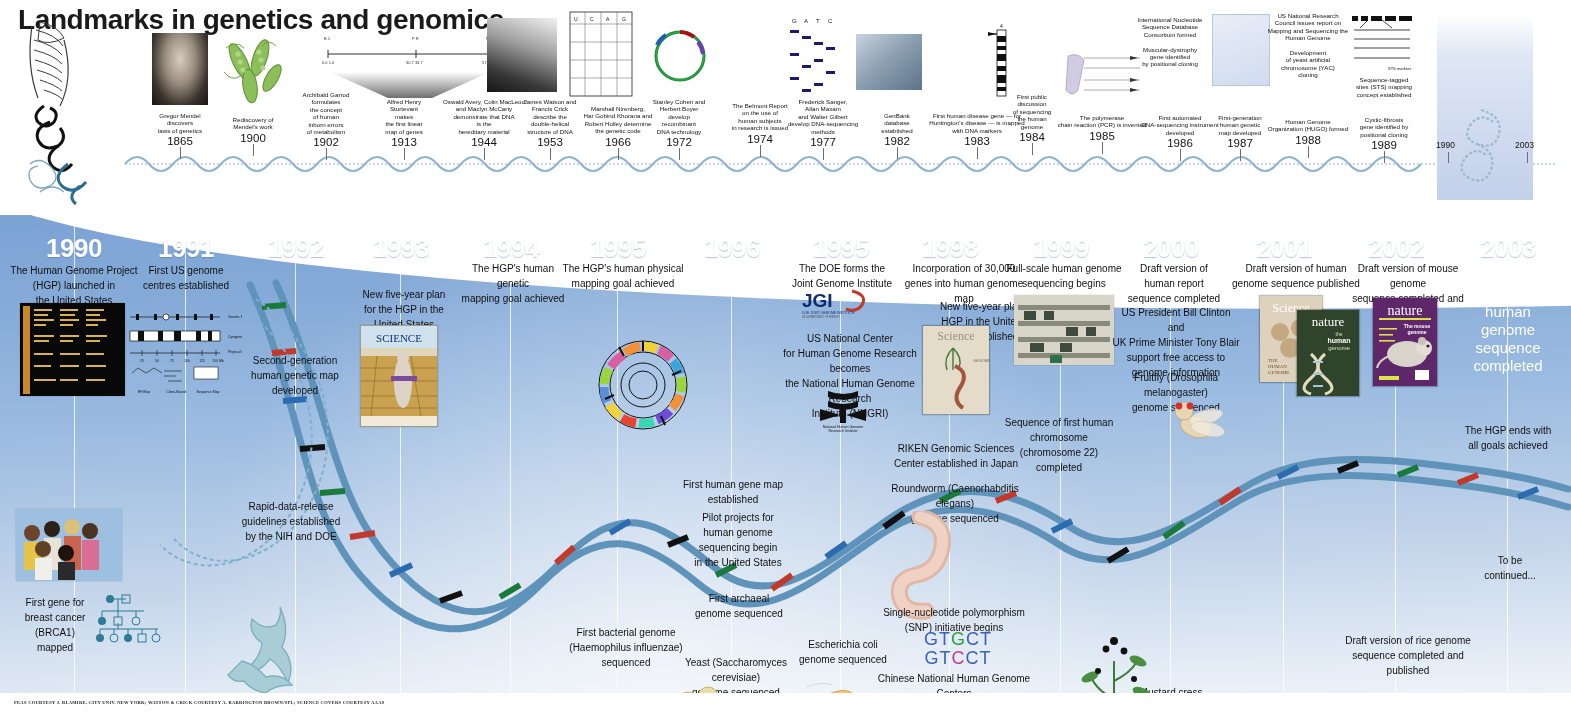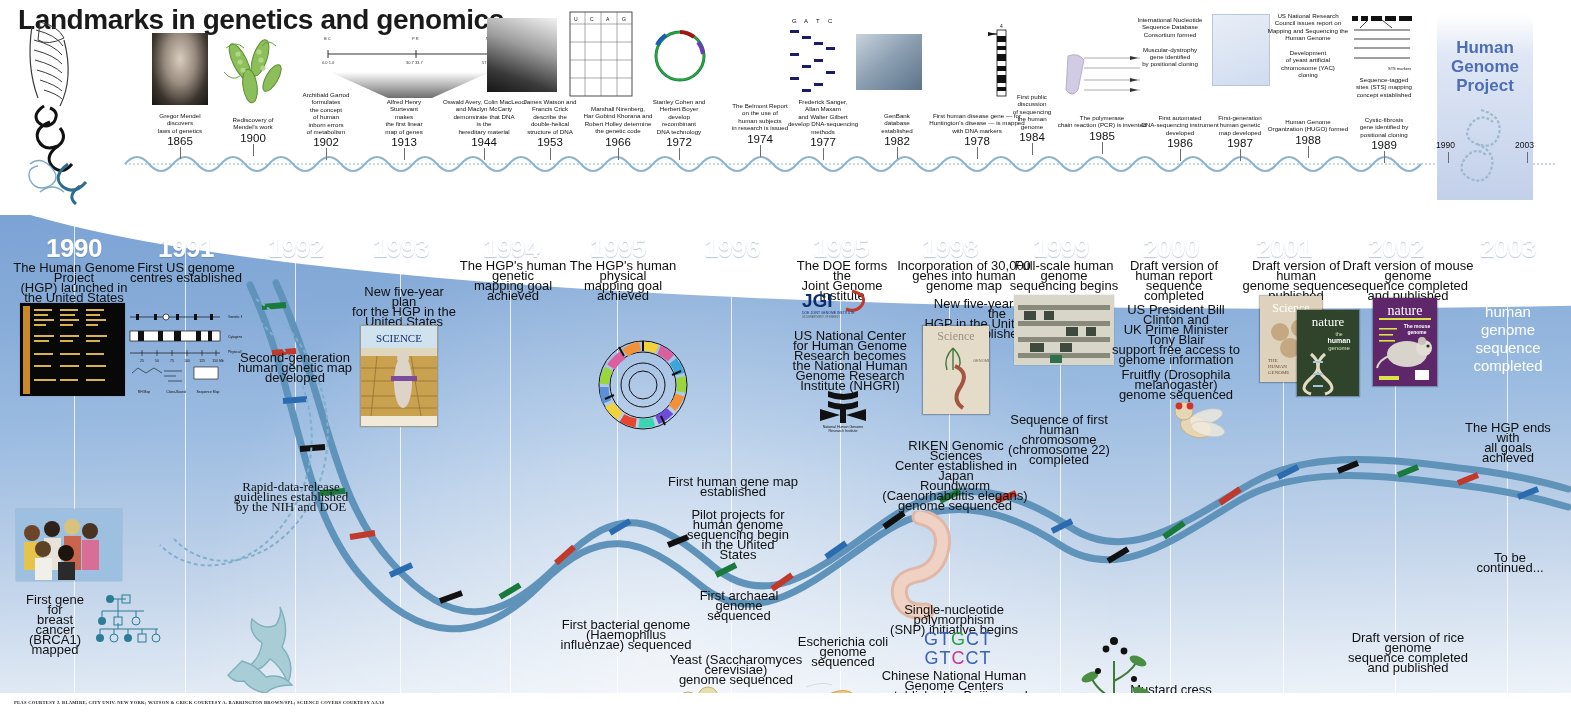--- a/index.html
+++ b/index.html
@@ -47,21 +47,21 @@
     position:absolute;left:-60px;top:-80px;width:1700px;height:190px;
     background:#ffffff;border-bottom-left-radius:100% 100%;border-bottom-right-radius:0 0;
     transform:rotate(-1.4deg);
   }
   .ycol{position:absolute;top:0;width:1px;height:478px;background:rgba(255,255,255,.78);}
   .yhead{
     position:absolute;font-size:26px;font-weight:bold;color:#ffffff;text-align:center;
     letter-spacing:-0.5px;text-shadow:0 1px 1px rgba(60,90,140,.35);
   }
   .note{
-    position:absolute;color:#101010;font-size:13px;line-height:10px;text-align:center;white-space:pre-line;
+    position:absolute;color:#101010;font-size:10px;line-height:15px;text-align:center;white-space:pre-line;
   }
   .note.big{font-size:15px;line-height:18px;color:#ffffff;font-weight:normal;}
   .thumb{position:absolute;overflow:hidden;box-shadow:0 0 1px rgba(0,0,0,.35);}
 
   
   #credit{
     position:absolute;left:14px;top:700px;font-size:4.6px;letter-spacing:.25px;
     color:#222;font-family:"Liberation Serif","DejaVu Serif",serif;font-weight:bold;white-space:nowrap;
   }
 
@@ -370,21 +370,21 @@
       <div class="te-text">GenBank
 database
 established</div>
       <div class="te-year">1982</div>
       <span class="te-tick"></span>
     </div>
     <div class="top-event" style="left:910px;top:112px;width:134px;">
       <div class="te-text">First human disease gene — for
 Huntington's disease — is mapped
 with DNA markers</div>
-      <div class="te-year">1978</div>
+      <div class="te-year">1983</div>
       <span class="te-tick"></span>
     </div>
     <div class="top-event" style="left:1008px;top:93px;width:48px;">
       <div class="te-text">First public
 discussion
 of sequencing
 the human
 genome</div>
       <div class="te-year">1984</div>
       <span class="te-tick"></span>
@@ -442,21 +442,20 @@
     </div>
     <div class="top-event" style="left:1348px;top:116px;width:72px;">
       <div class="te-text">Cystic-fibrosis
 gene identified by
 positional cloning</div>
       <div class="te-year">1989</div>
       <span class="te-tick"></span>
     </div>
 
     <div id="hgp-panel">
-      <div class="hgp-title">Human Genome Project</div>
       <svg style="position:absolute;left:14px;top:92px;width:72px;height:92px;" viewBox="0 0 72 92">
         <path d="M30 4 q22 6 18 24 q-4 16 -22 10 q-16 -6 -6 -20 q10 -12 22 -2
                  M26 38 q20 8 14 26 q-6 16 -22 8 q-14 -8 -2 -22 q10 -10 20 0" fill="none" stroke="#9bb9cf" stroke-width="2.2" stroke-dasharray="3 2"></path>
       </svg>
     </div>
     <div class="hgp-marker" style="left:1436px;top:140px;">1990</div>
     <span class="hgp-tick" style="left:1448px;top:152px;background:#6d6d6d;"></span>
     <div class="hgp-marker" style="left:1515px;top:140px;">2003</div>
     <span class="hgp-tick" style="left:1527px;top:152px;background:#6d6d6d;"></span>
   </div>
@@ -688,21 +687,21 @@
 
     <div class="note" style="left:230px;top:138px;width:130px;">Second-generation
 human genetic map developed</div>
     <svg style="position:absolute;left:218px;top:388px;width:130px;height:118px;" viewBox="0 0 130 118">
       <g fill="#a8cdd6" stroke="#7fb0bd" stroke-width="1.4">
         <path d="M62 4 q10 22 2 40 q14 16 6 36 q-8 -18 -18 -24 q-12 16 -24 10 q14 -10 16 -26
                  q-14 -10 -10 -24 q12 12 24 6 q6 -10 4 -18z"></path>
         <path d="M24 58 q14 4 24 16 q16 -4 26 8 q-18 0 -26 8 q-14 -2 -22 -12 q-10 2 -16 -6 q8 -8 14 -14z"></path>
       </g>
     </svg>
-    <div class="note" style="left:230px;top:267px;width:122px;font-family:Liberation Serif, serif;">Rapid-data-release
+    <div class="note" style="left:230px;top:284px;width:122px;">Rapid-data-release
 guidelines established
 by the NIH and DOE</div>
 
     <div class="note" style="left:352px;top:72px;width:104px;">New five-year plan
 for the HGP in the
 United States published</div>
     <div class="thumb cover" style="left:360px;top:110px;width:76px;height:100px;background:#d8cfb4;">
       <svg viewBox="0 0 76 100" style="width:76px;height:100px;">
         <rect width="76" height="100" fill="#dfd6bc"></rect>
         <rect y="0" width="76" height="22" fill="#cfe2ee"></rect>

